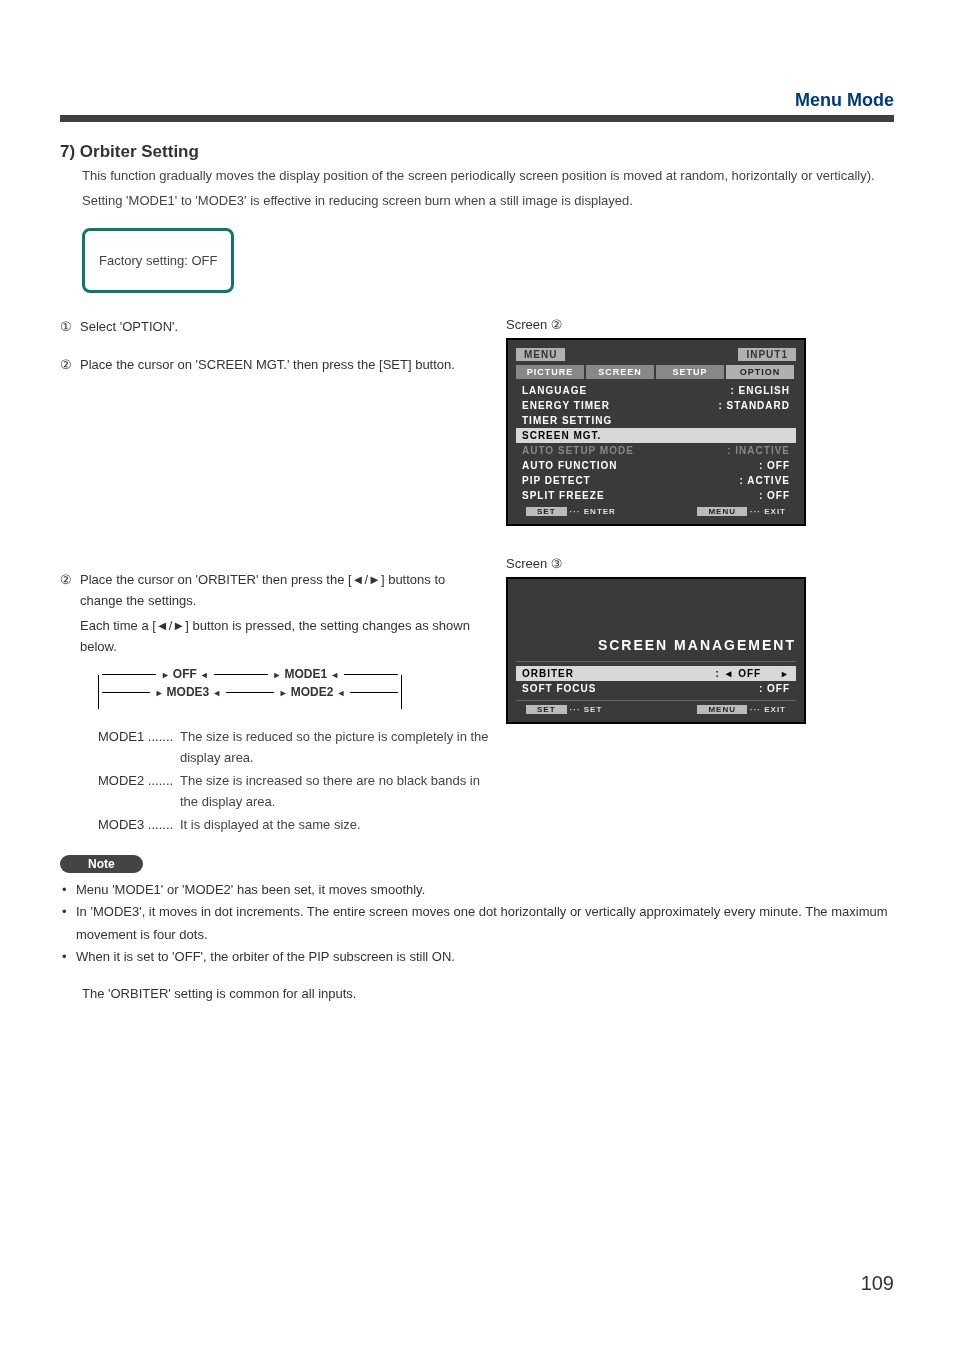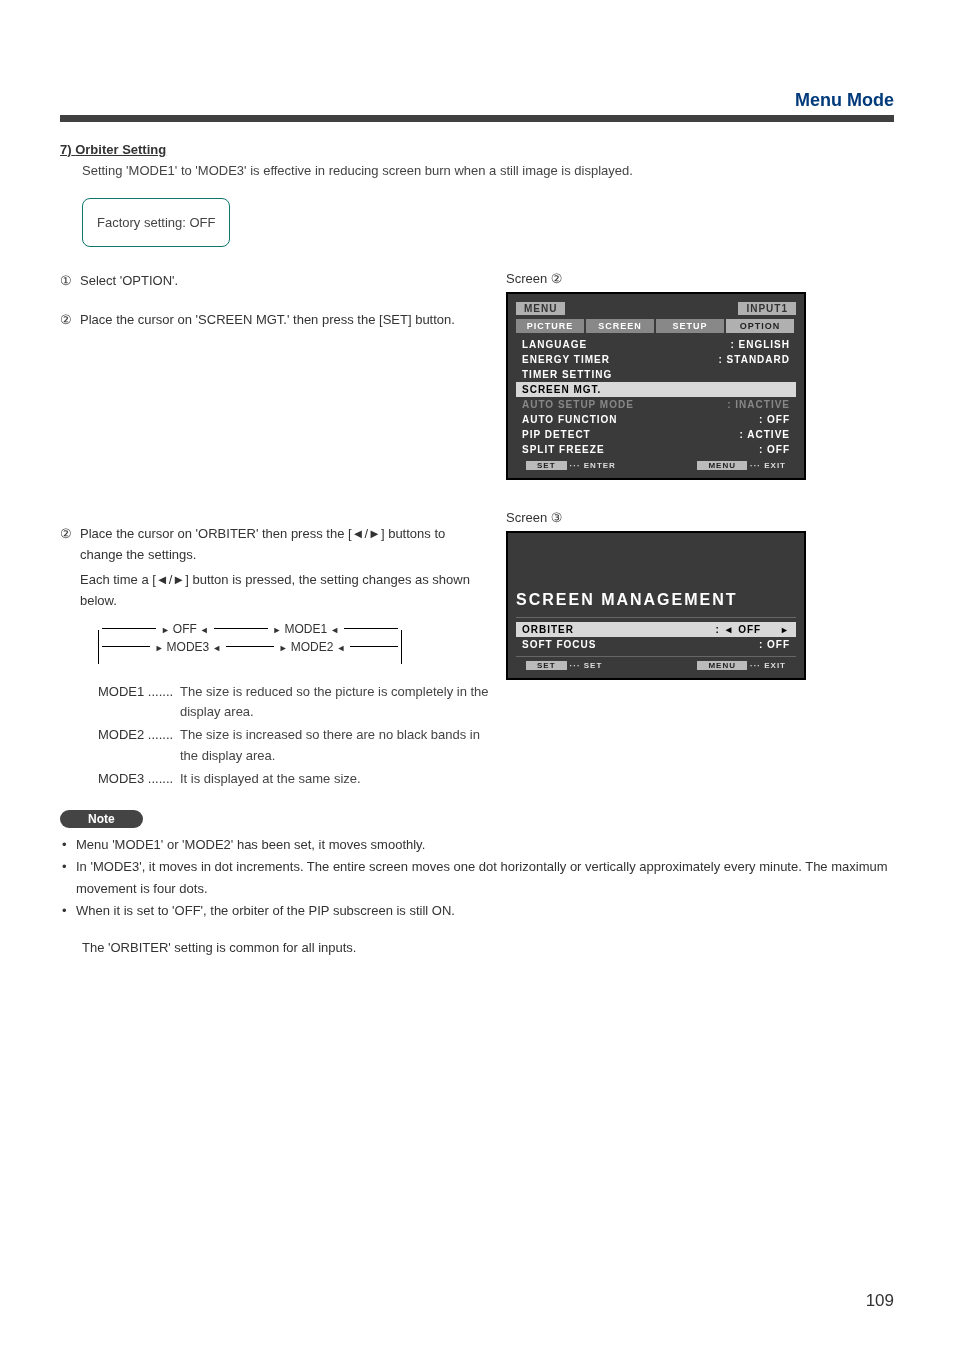--- a/index.html
+++ b/index.html
@@ -23,36 +23,35 @@
   padding-bottom: 4px;
   margin-bottom: 20px;
 }
 .header-bar span {
   font-size: 18px;
   font-weight: bold;
   color: #003A7A;
 }
 .section-head {
   font-weight: bold;
-  font-size: 13px;
+  font-size: 17px;
   color: #333;
   margin-top: 10px;
-  text-decoration: underline;
 }
 .body-text {
   margin-left: 22px;
   margin-top: 4px;
   line-height: 1.6;
   color: #444;
 }
 .factory-box {
   display: inline-block;
-  border: 1px solid #0f766e;
+  border: 3px solid #0f766e;
   border-radius: 8px;
-  padding: 16px 14px;
+  padding: 22px 14px;
   margin: 16px 0 6px 22px;
   color: #444;
 }
 .two-col {
   display: flex;
   margin-top: 18px;
 }
 .left-col {
   width: 430px;
   padding-right: 16px;
@@ -138,33 +137,33 @@
   font-size: 8px;
   color: #ddd;
 }
 .osd-footer .btn {
   background: #bbb;
   color: #222;
   padding: 0 11px;
   margin-right: 3px;
 }
 .osd-title-center {
-  text-align: left;
+  text-align: right;
   margin: 50px 0 8px 0;
-  font-size: 16px;
+  font-size: 14px;
   letter-spacing: 2px;
 }
 .osd-divider {
   border-top: 1px solid #666;
   margin: 4px 0;
 }
 .cycle-diagram {
   margin: 10px 0 10px 40px;
   position: relative;
-  font-weight: normal;
+  font-weight: bold;
   font-size: 12px;
   width: 300px;
   height: 50px;
 }
 .cycle-row-top, .cycle-row-bottom {
   display: flex;
   align-items: center;
 }
 .cycle-row-top { margin-bottom: 4px; }
 .arrow-r::after { content: "►"; font-size:9px; margin: 0 3px;}
@@ -204,40 +203,41 @@
   line-height: 1.7;
 }
 .bullets .row { display:flex; }
 .bullets .dot { width: 14px; flex-shrink:0;}
 .closing {
   margin-top: 18px;
   margin-left: 22px;
 }
 .page-num {
   position: absolute;
-  bottom: 40px;
+  bottom: 56px;
   right: 60px;
-  font-size: 17px;
+  font-size: 20px;
 }
 .tri-r::after{content:"►"; font-size:9px;}
 .circnum{font-size:13px;}
 </style>
 </head>
 <body>
 
 <div class="page">
 
   <div class="header-bar">
     <span>Menu Mode</span>
   </div>
 
   <div class="section-head">
     <span>7)</span>
     <span>Orbiter Setting</span>
   </div>
+  <div class="body-text">This function gradually moves the display position of the screen periodically screen position is moved at random, horizontally or vertically).</div>
   <div class="body-text">Setting 'MODE1' to 'MODE3' is effective in reducing screen burn when a still image is displayed.</div>
 
   <div class="factory-box">Factory setting: OFF</div>
 
   <div class="two-col">
     <div class="left-col">
       <div class="step">
         <div class="num circnum">①</div>
         <div>Select 'OPTION'.</div>
       </div>

